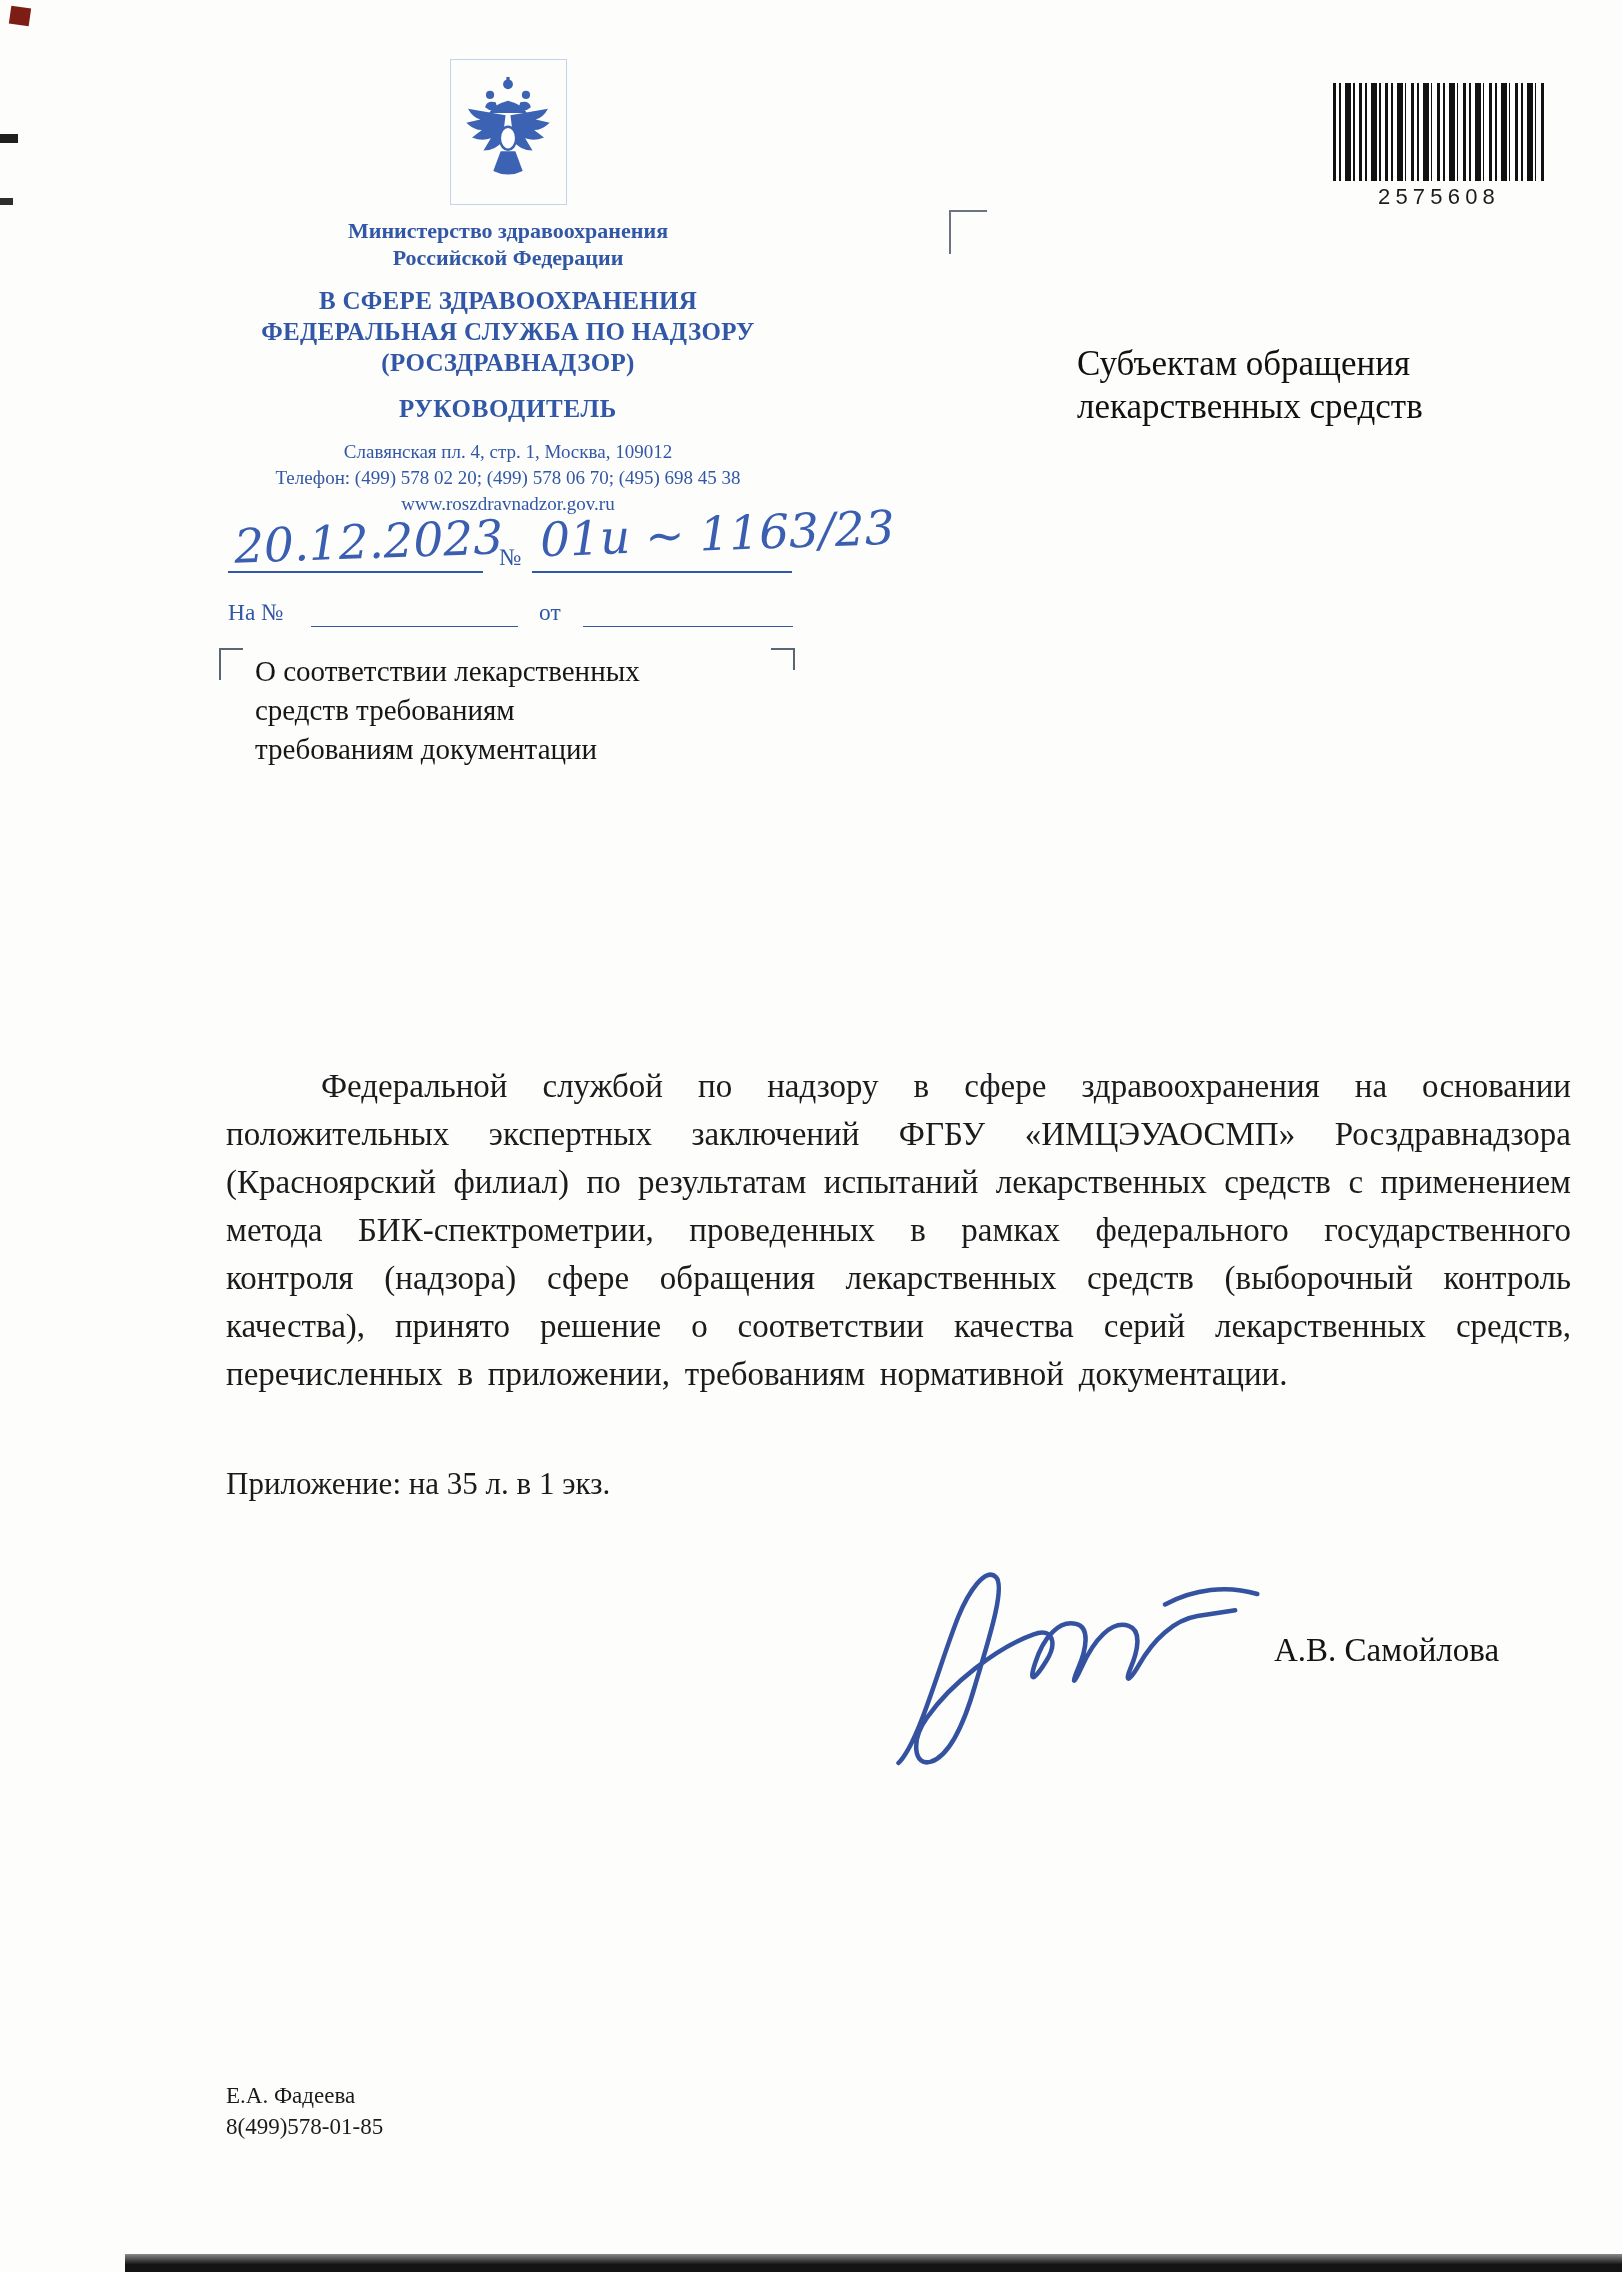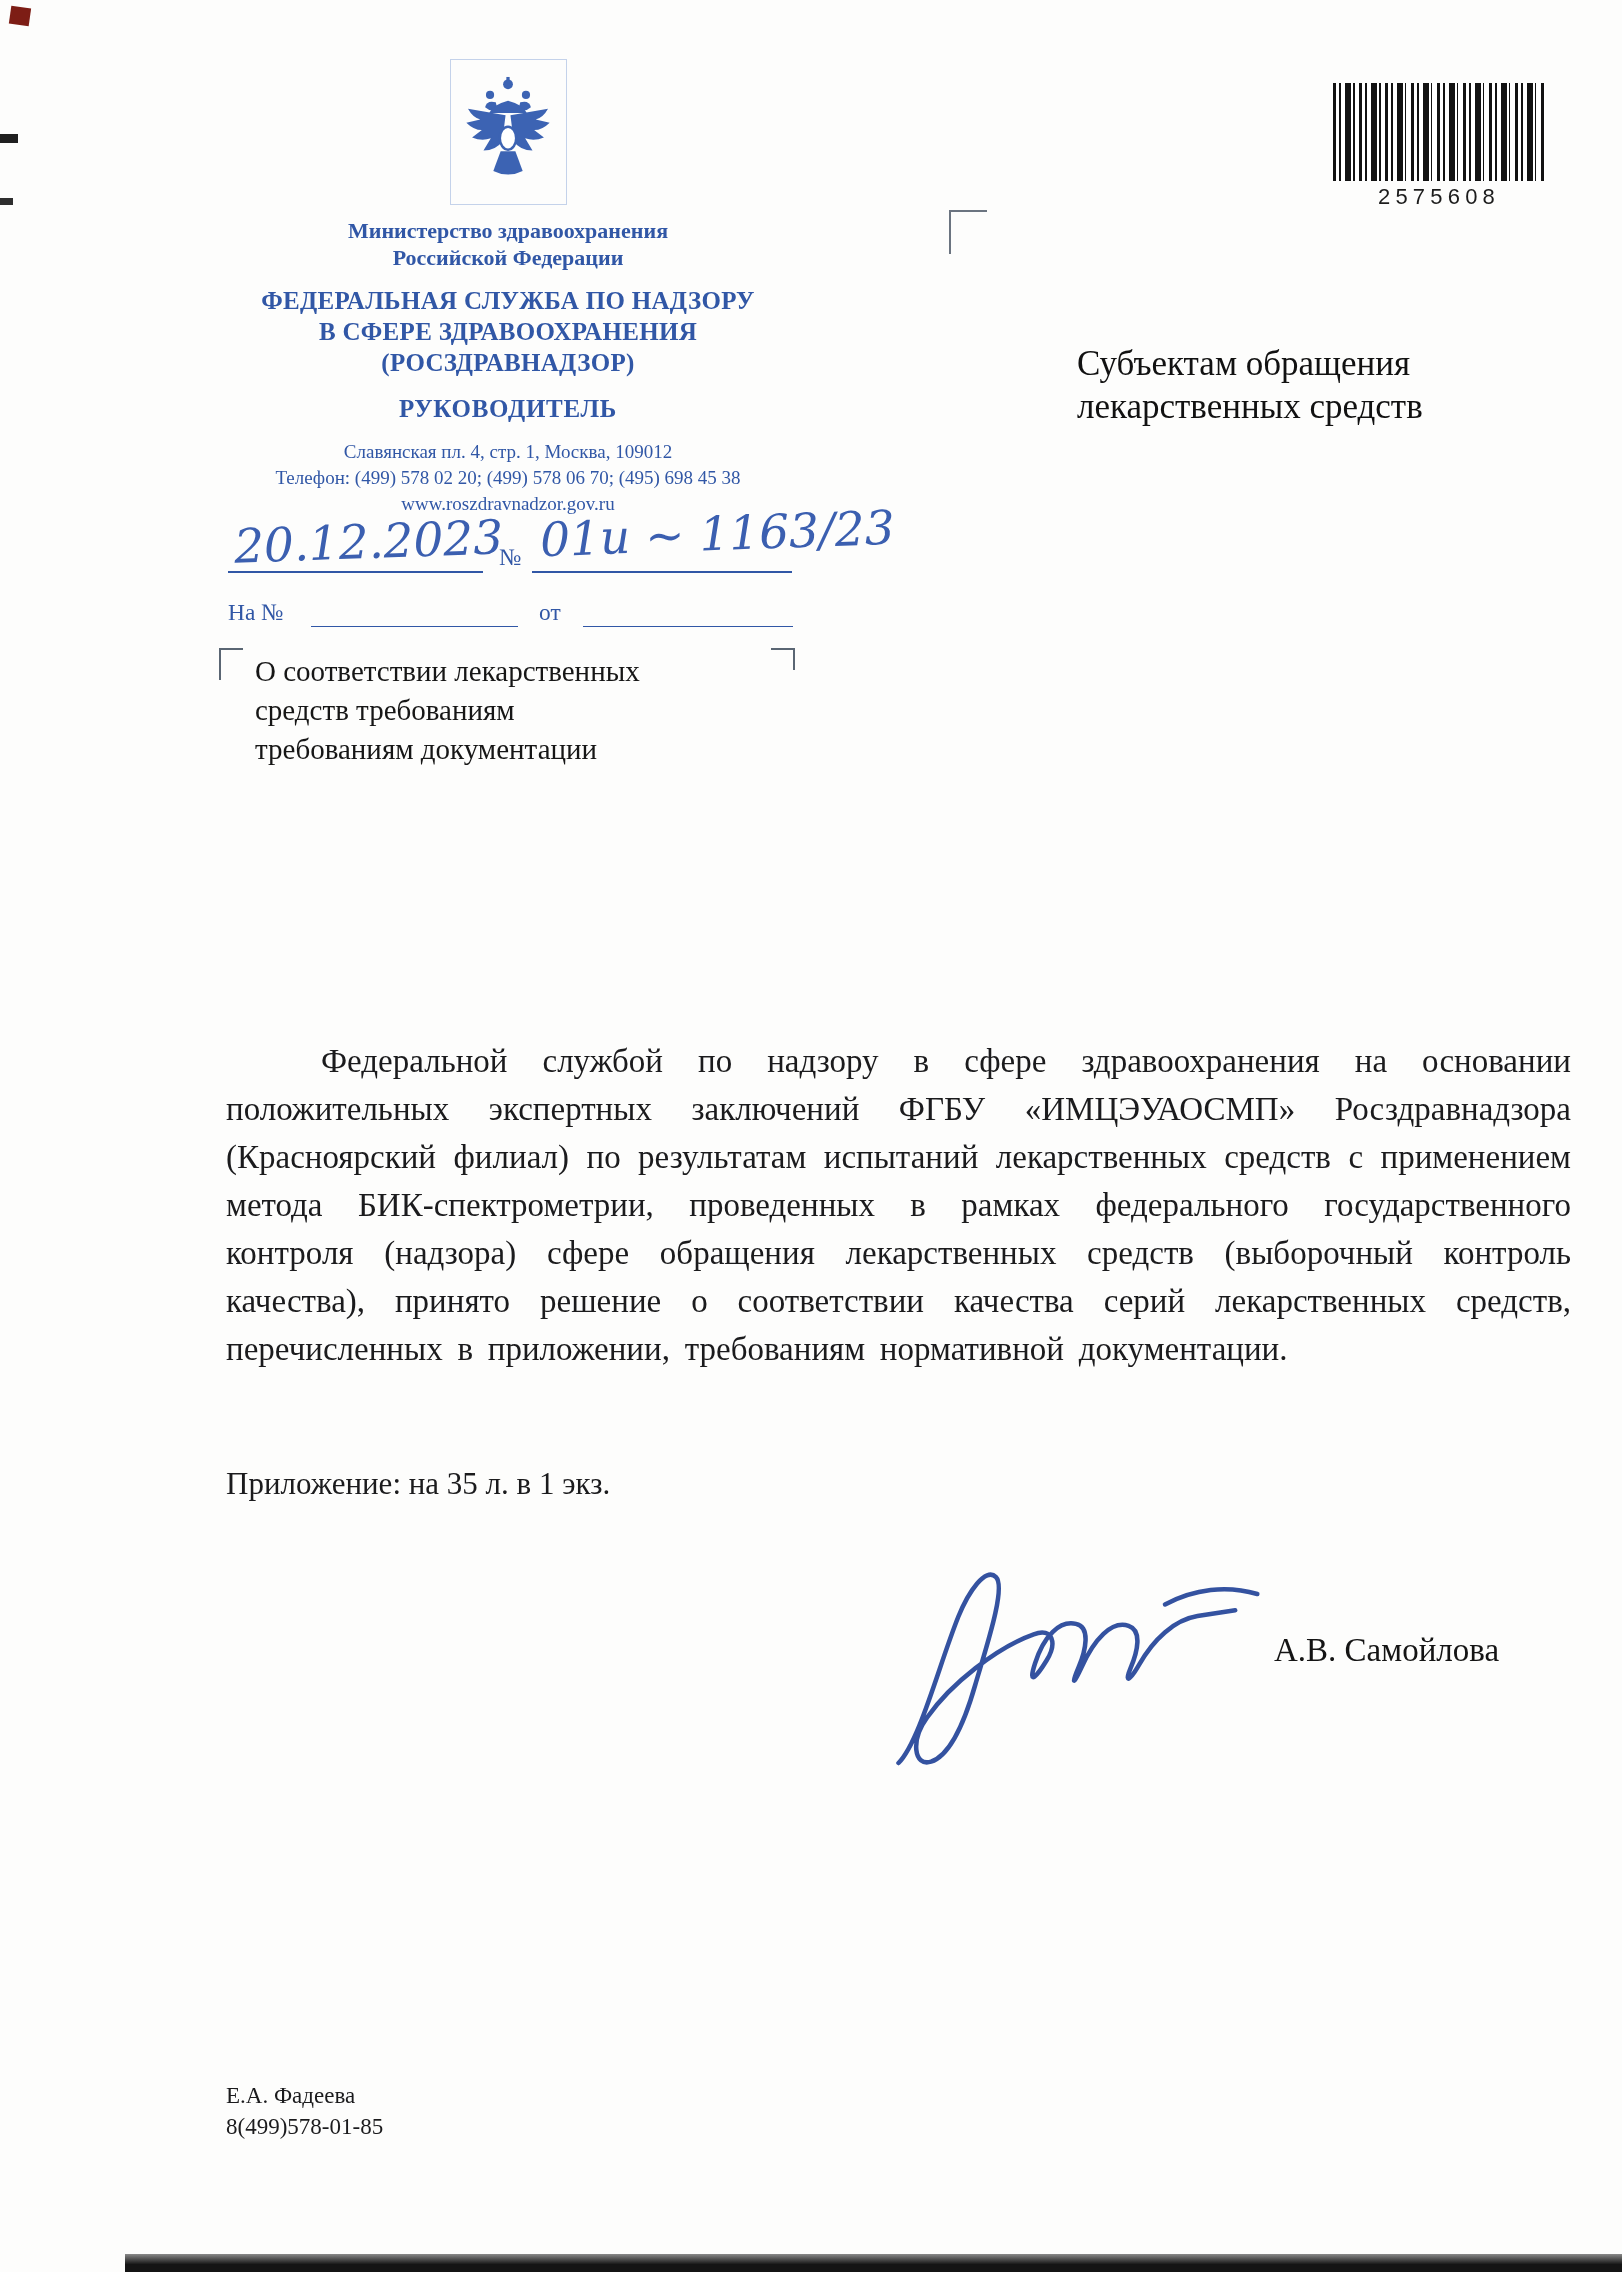--- a/index.html
+++ b/index.html
@@ -67,21 +67,21 @@
     background:repeating-linear-gradient(90deg,
       #121212 0 3.3px, #ffffff 3.3px 5.9px,
       #121212 5.9px 7.8px, #ffffff 7.8px 12.4px,
       #121212 12.4px 17.6px, #ffffff 17.6px 20px,
       #121212 20px 21.5px, #ffffff 21.5px 26px);
   }
   .barcode-number { margin-top:2.6px; font-family:"Liberation Sans", sans-serif; font-size:22px; letter-spacing:5.2px; color:#1c1c1c; }
 
   
   .body-paragraph {
-    position:absolute; left:226px; top:1037px; width:1345px;
+    position:absolute; left:226px; top:1062px; width:1345px;
     color:#1b1b1d; font-size:33px; line-height:48px;
     text-align:justify; text-indent:95px; word-spacing:6.5px;
   }
   .attachment-line {
     position:absolute; left:226px; top:1466px;
     color:#1b1b1d; font-size:31px;
   }
 
   
   .signature-svg { position:absolute; left:859px; top:1542px; width:430px; height:247px; }
@@ -123,22 +123,22 @@
           <path d="M57 49 L11 41 q6 11 15 13 L9 58 q9 9 19 9 L16 76 q12 5 23 1 L30 92 q15 0 23 -11 z"></path>
           <path d="M63 49 L109 41 q-6 11 -15 13 L111 58 q-9 9 -19 9 L104 76 q-12 5 -23 1 L90 92 q-15 0 -23 -11 z"></path>
           <path d="M51 93 h18 l9 24 q-18 9 -36 0 z"></path>
           <ellipse cx="60" cy="77" rx="10" ry="14" fill="#ffffff" stroke="#3c63b3" stroke-width="3"></ellipse>
         </g>
       </svg>
     </div>
     <div class="ministry-line">Министерство здравоохранения</div>
     <div class="ministry-line">Российской Федерации</div>
     <div class="service-block">
+      <div class="service-line">В СФЕРЕ ЗДРАВООХРАНЕНИЯ</div>
       <div class="service-line">ФЕДЕРАЛЬНАЯ СЛУЖБА ПО НАДЗОРУ</div>
-      <div class="service-line">В СФЕРЕ ЗДРАВООХРАНЕНИЯ</div>
       <div class="service-line">(РОСЗДРАВНАДЗОР)</div>
     </div>
     <div class="role-line">РУКОВОДИТЕЛЬ</div>
     <div class="contact-block">
       <div class="contact-line">Славянская пл. 4, стр. 1, Москва, 109012</div>
       <div class="contact-line">Телефон: (499) 578 02 20; (499) 578 06 70; (495) 698 45 38</div>
       <div class="contact-line">www.roszdravnadzor.gov.ru</div>
     </div>
   </div>
 

